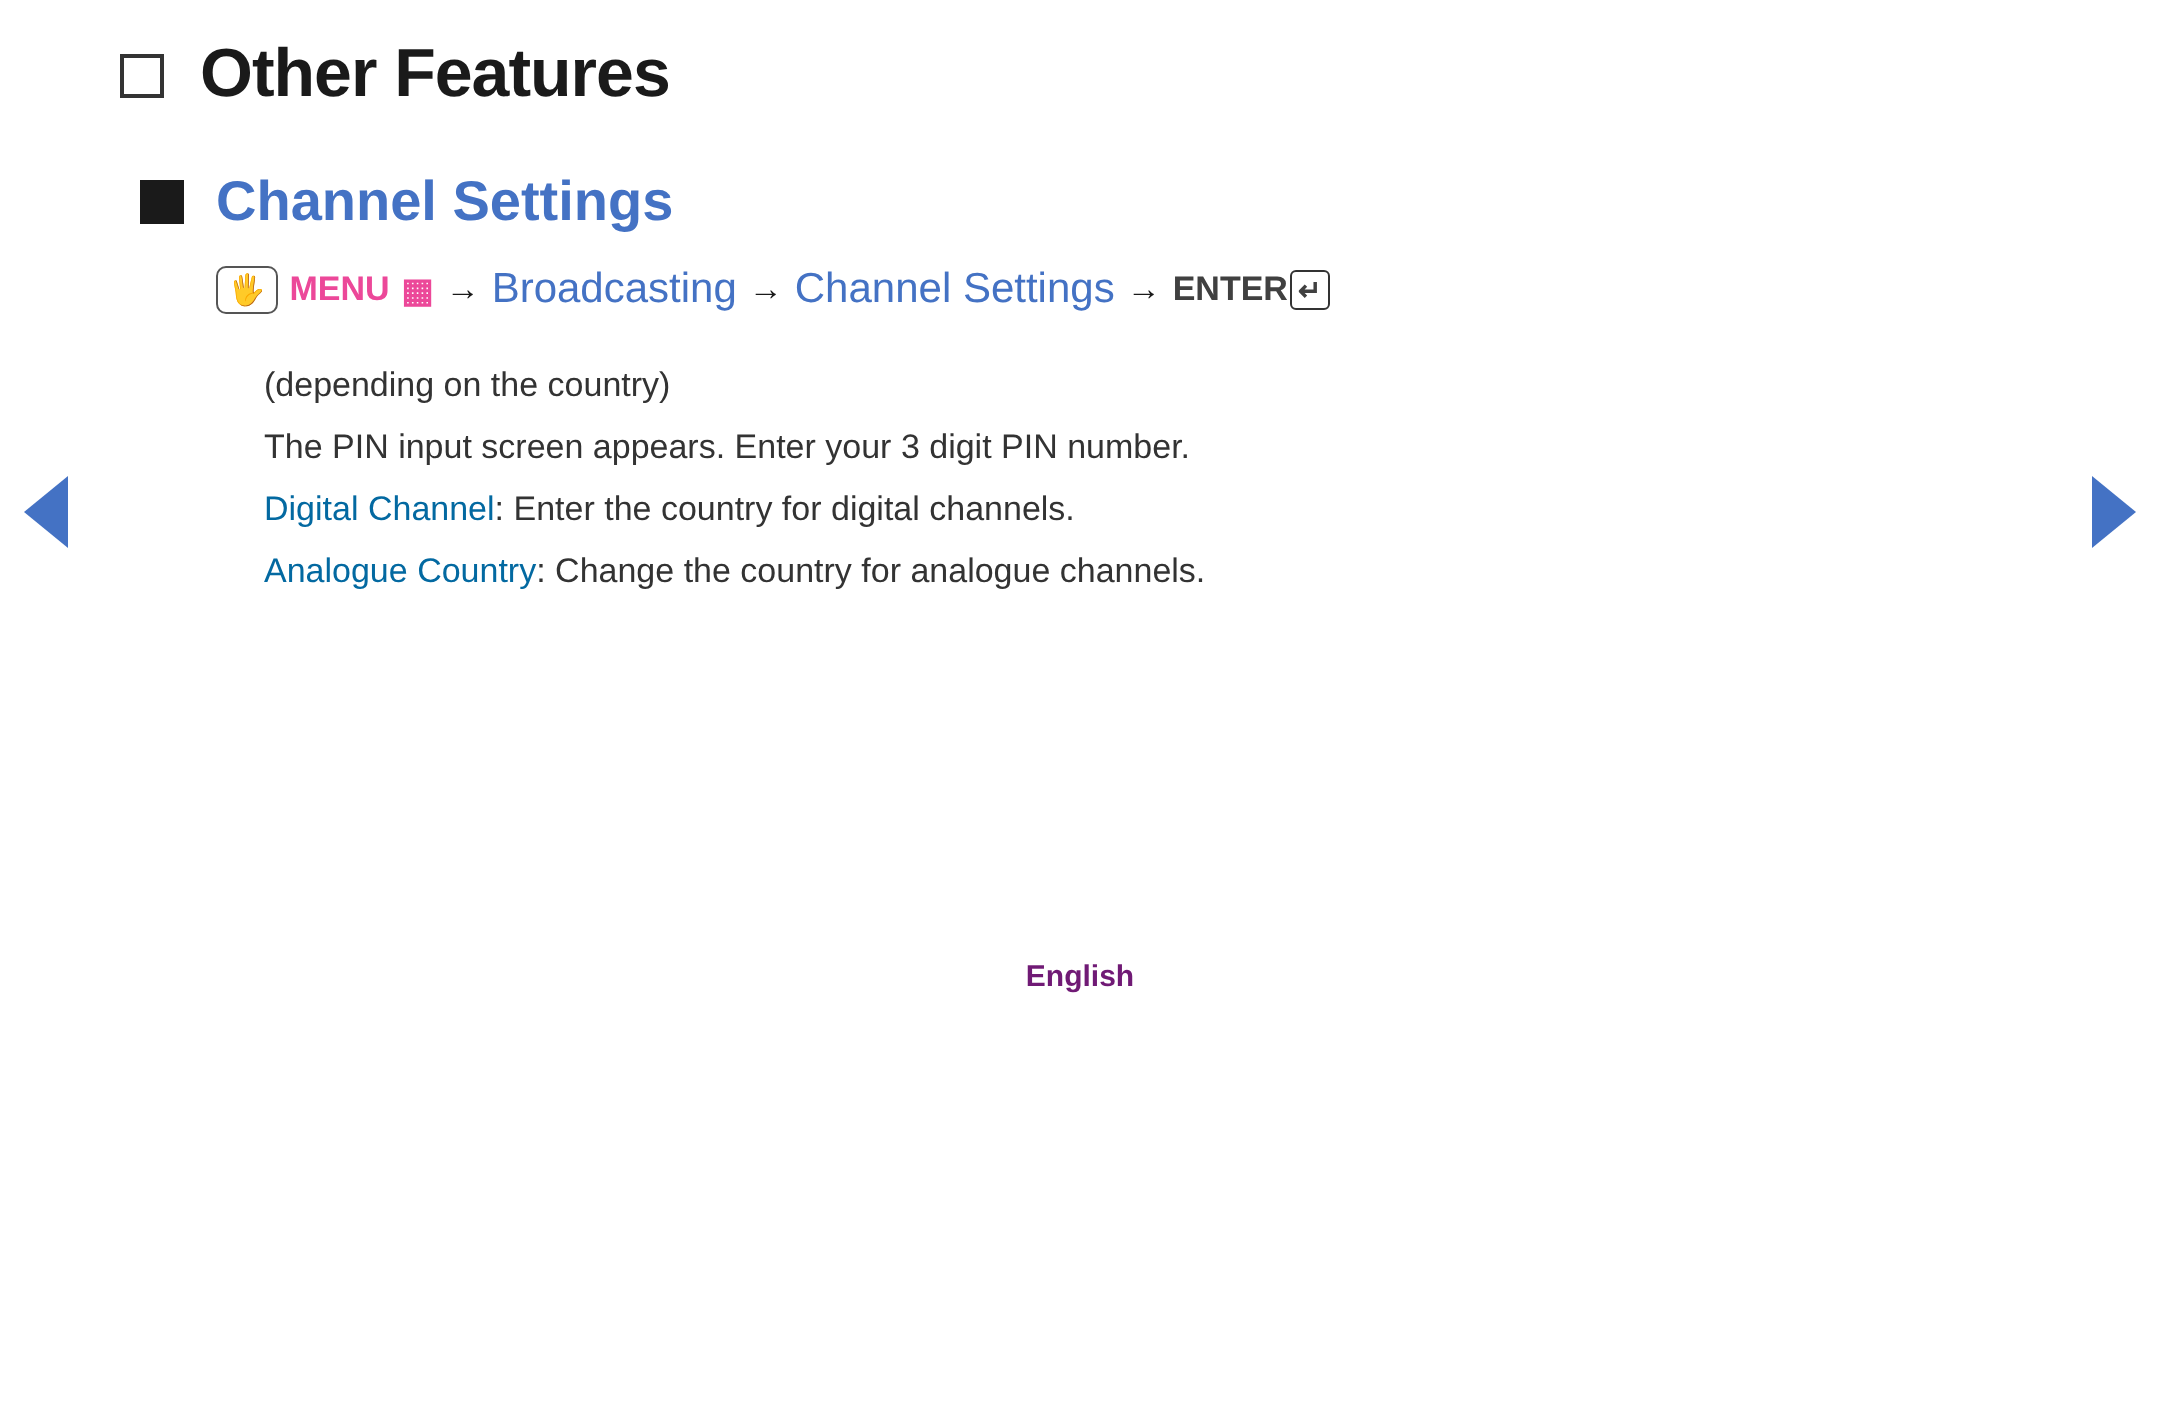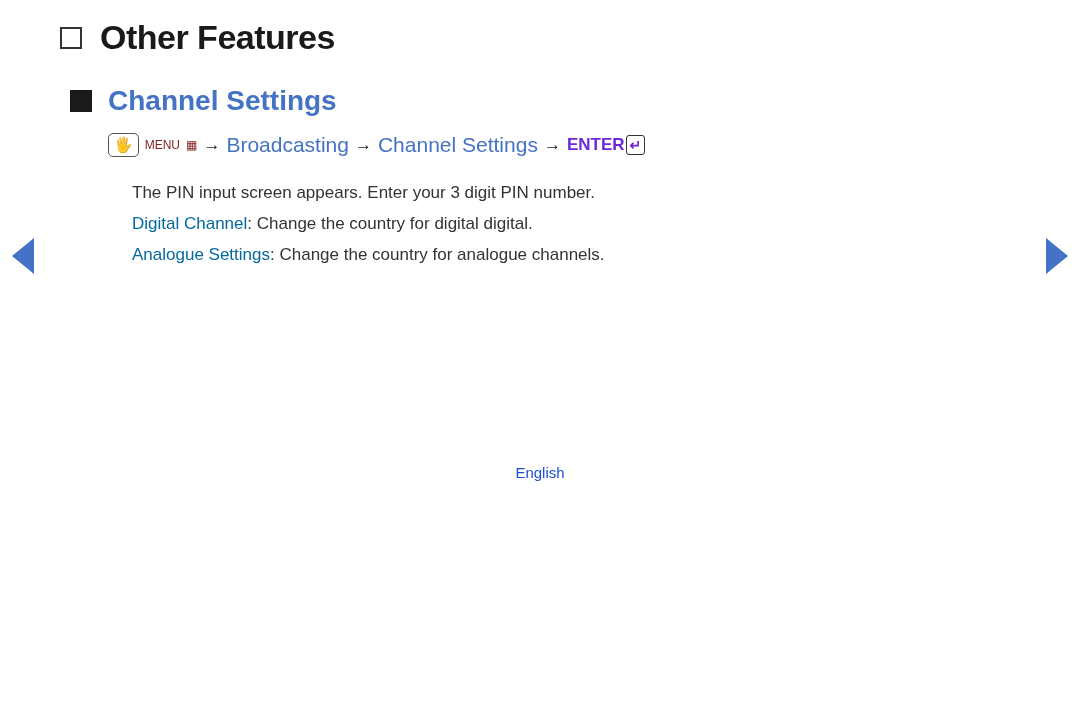--- a/index.html
+++ b/index.html
@@ -89,40 +89,40 @@
       justify-content: center;
       border: 1.5px solid #555;
       border-radius: 5px;
       padding: 2px 5px;
       font-size: 15px;
       color: #333;
       font-weight: normal;
     }
 
     .menu-text-bold {
-      font-weight: 400;
-      color: #7f1d1d;
-      font-size: 12px;
+      font-weight: 700;
+      color: #ec4899;
+      font-size: 17px;
     }
 
     .menu-arrow {
       color: #1a1a1a;
       font-size: 17px;
       font-weight: normal;
     }
 
     .menu-link {
       color: #4472c4;
       font-size: 21px;
       font-weight: normal;
     }
 
     .enter-btn {
       font-weight: 700;
-      color: #6d28d9;
+      color: #404040;
       font-size: 17px;
       display: inline-flex;
       align-items: flex-start;
       gap: 1px;
     }
 
     .enter-icon {
       display: inline-block;
       border: 1.5px solid #333;
       border-radius: 3px;
@@ -206,26 +206,26 @@
       height: 0;
       border-top: 18px solid transparent;
       border-bottom: 18px solid transparent;
       border-left: 22px solid #4472c4;
       cursor: pointer;
     }
 
     
     .footer {
       position: absolute;
-      bottom: 30px;
+      bottom: 14px;
       left: 50%;
       transform: translateX(-50%);
       font-size: 15px;
-      font-weight: 400;
-      color: #1d4ed8;
+      font-weight: 700;
+      color: #701a75;
     }
   </style>
 </head>
 <body>
 
 <div class="page-container">
 
   <div class="header-section">
     <div class="header-checkbox"></div>
     <h1 class="header-title">Other Features</h1>
@@ -250,26 +250,27 @@
       <span class="enter-btn">
         <span>ENTER</span>
           <span class="enter-icon">↵</span>
       </span>
     </div>
 
     <div class="content-area">
 
 
       <div class="sub-content">
+        <p class="sub-text">(depending on the country)</p>
         <p class="sub-text">The PIN input screen appears. Enter your 3 digit PIN number.</p>
         <p class="sub-text-indent">
-          <span class="link-text">Digital Channel</span><span>: Change the country for digital digital.</span>
+          <span class="link-text">Digital Channel</span><span>: Enter the country for digital channels.</span>
         </p>
         <p class="sub-text-indent">
-          <span class="link-text">Analogue Settings</span><span>: Change the country for analogue channels.</span>
+          <span class="link-text">Analogue Country</span><span>: Change the country for analogue channels.</span>
         </p>
       </div>
 
     </div>
   </div>
 
   <div class="nav-arrow-left"></div>
   <div class="nav-arrow-right"></div>
 
   <div class="footer">English</div>

